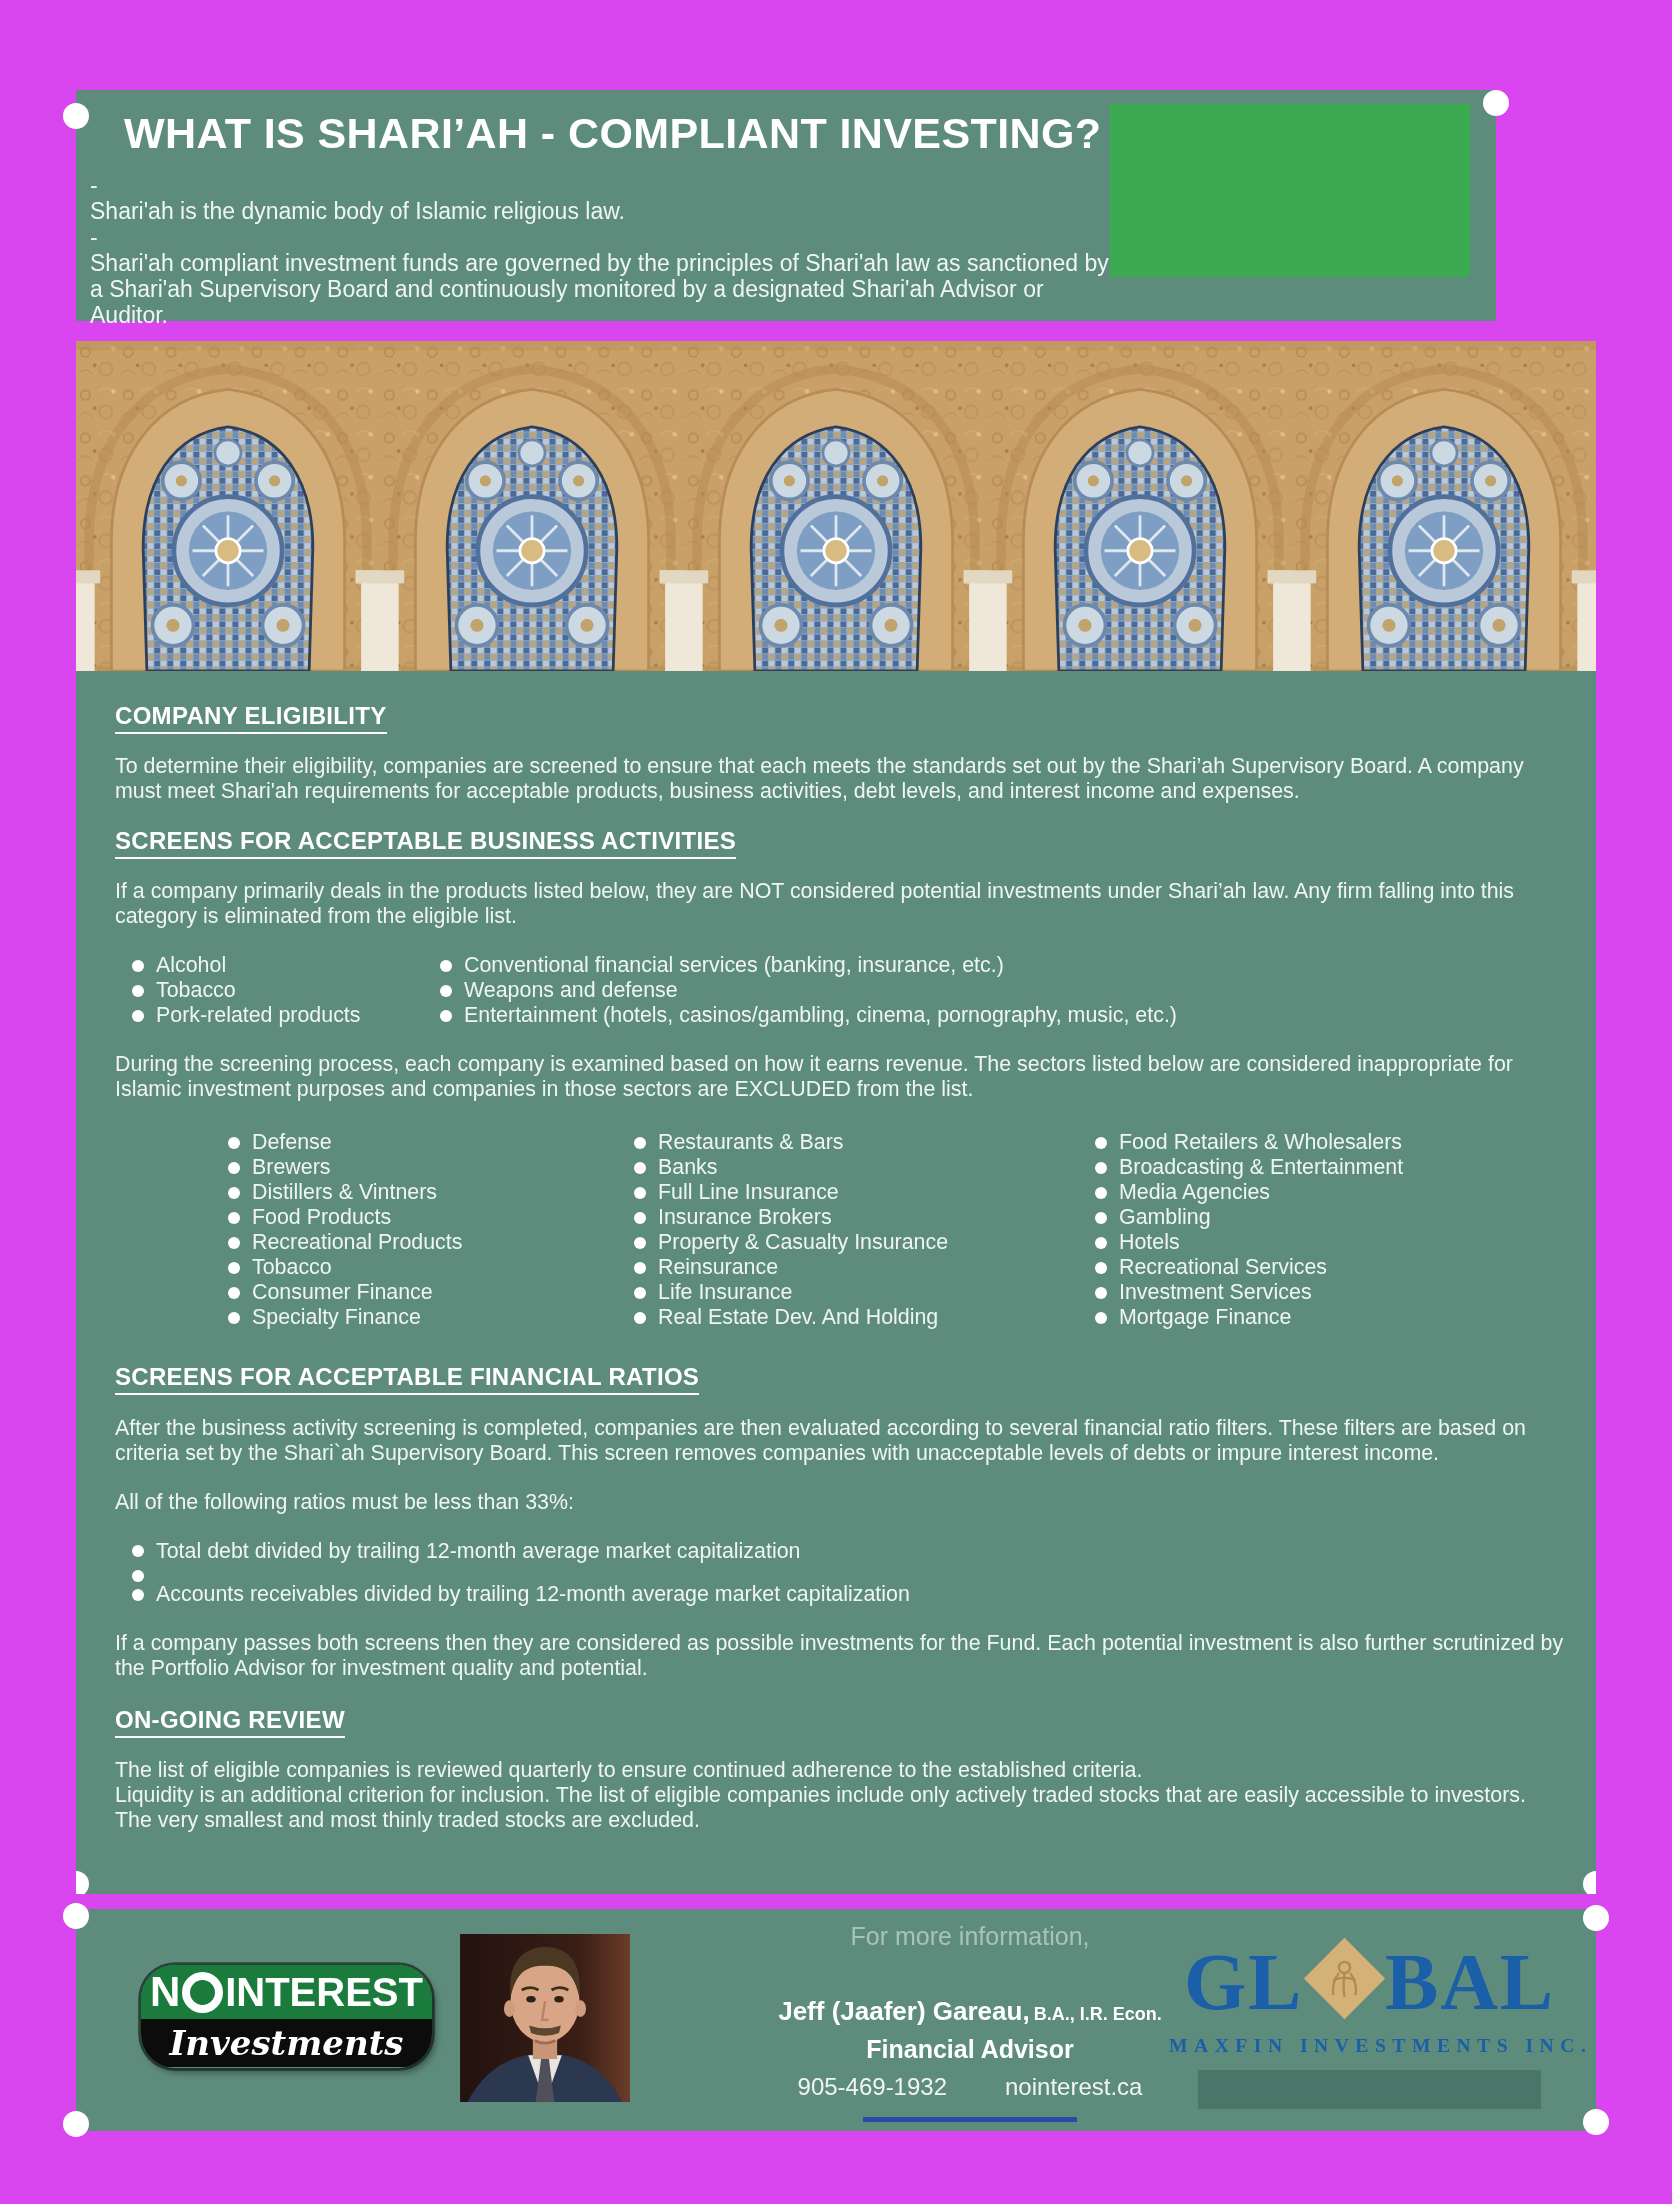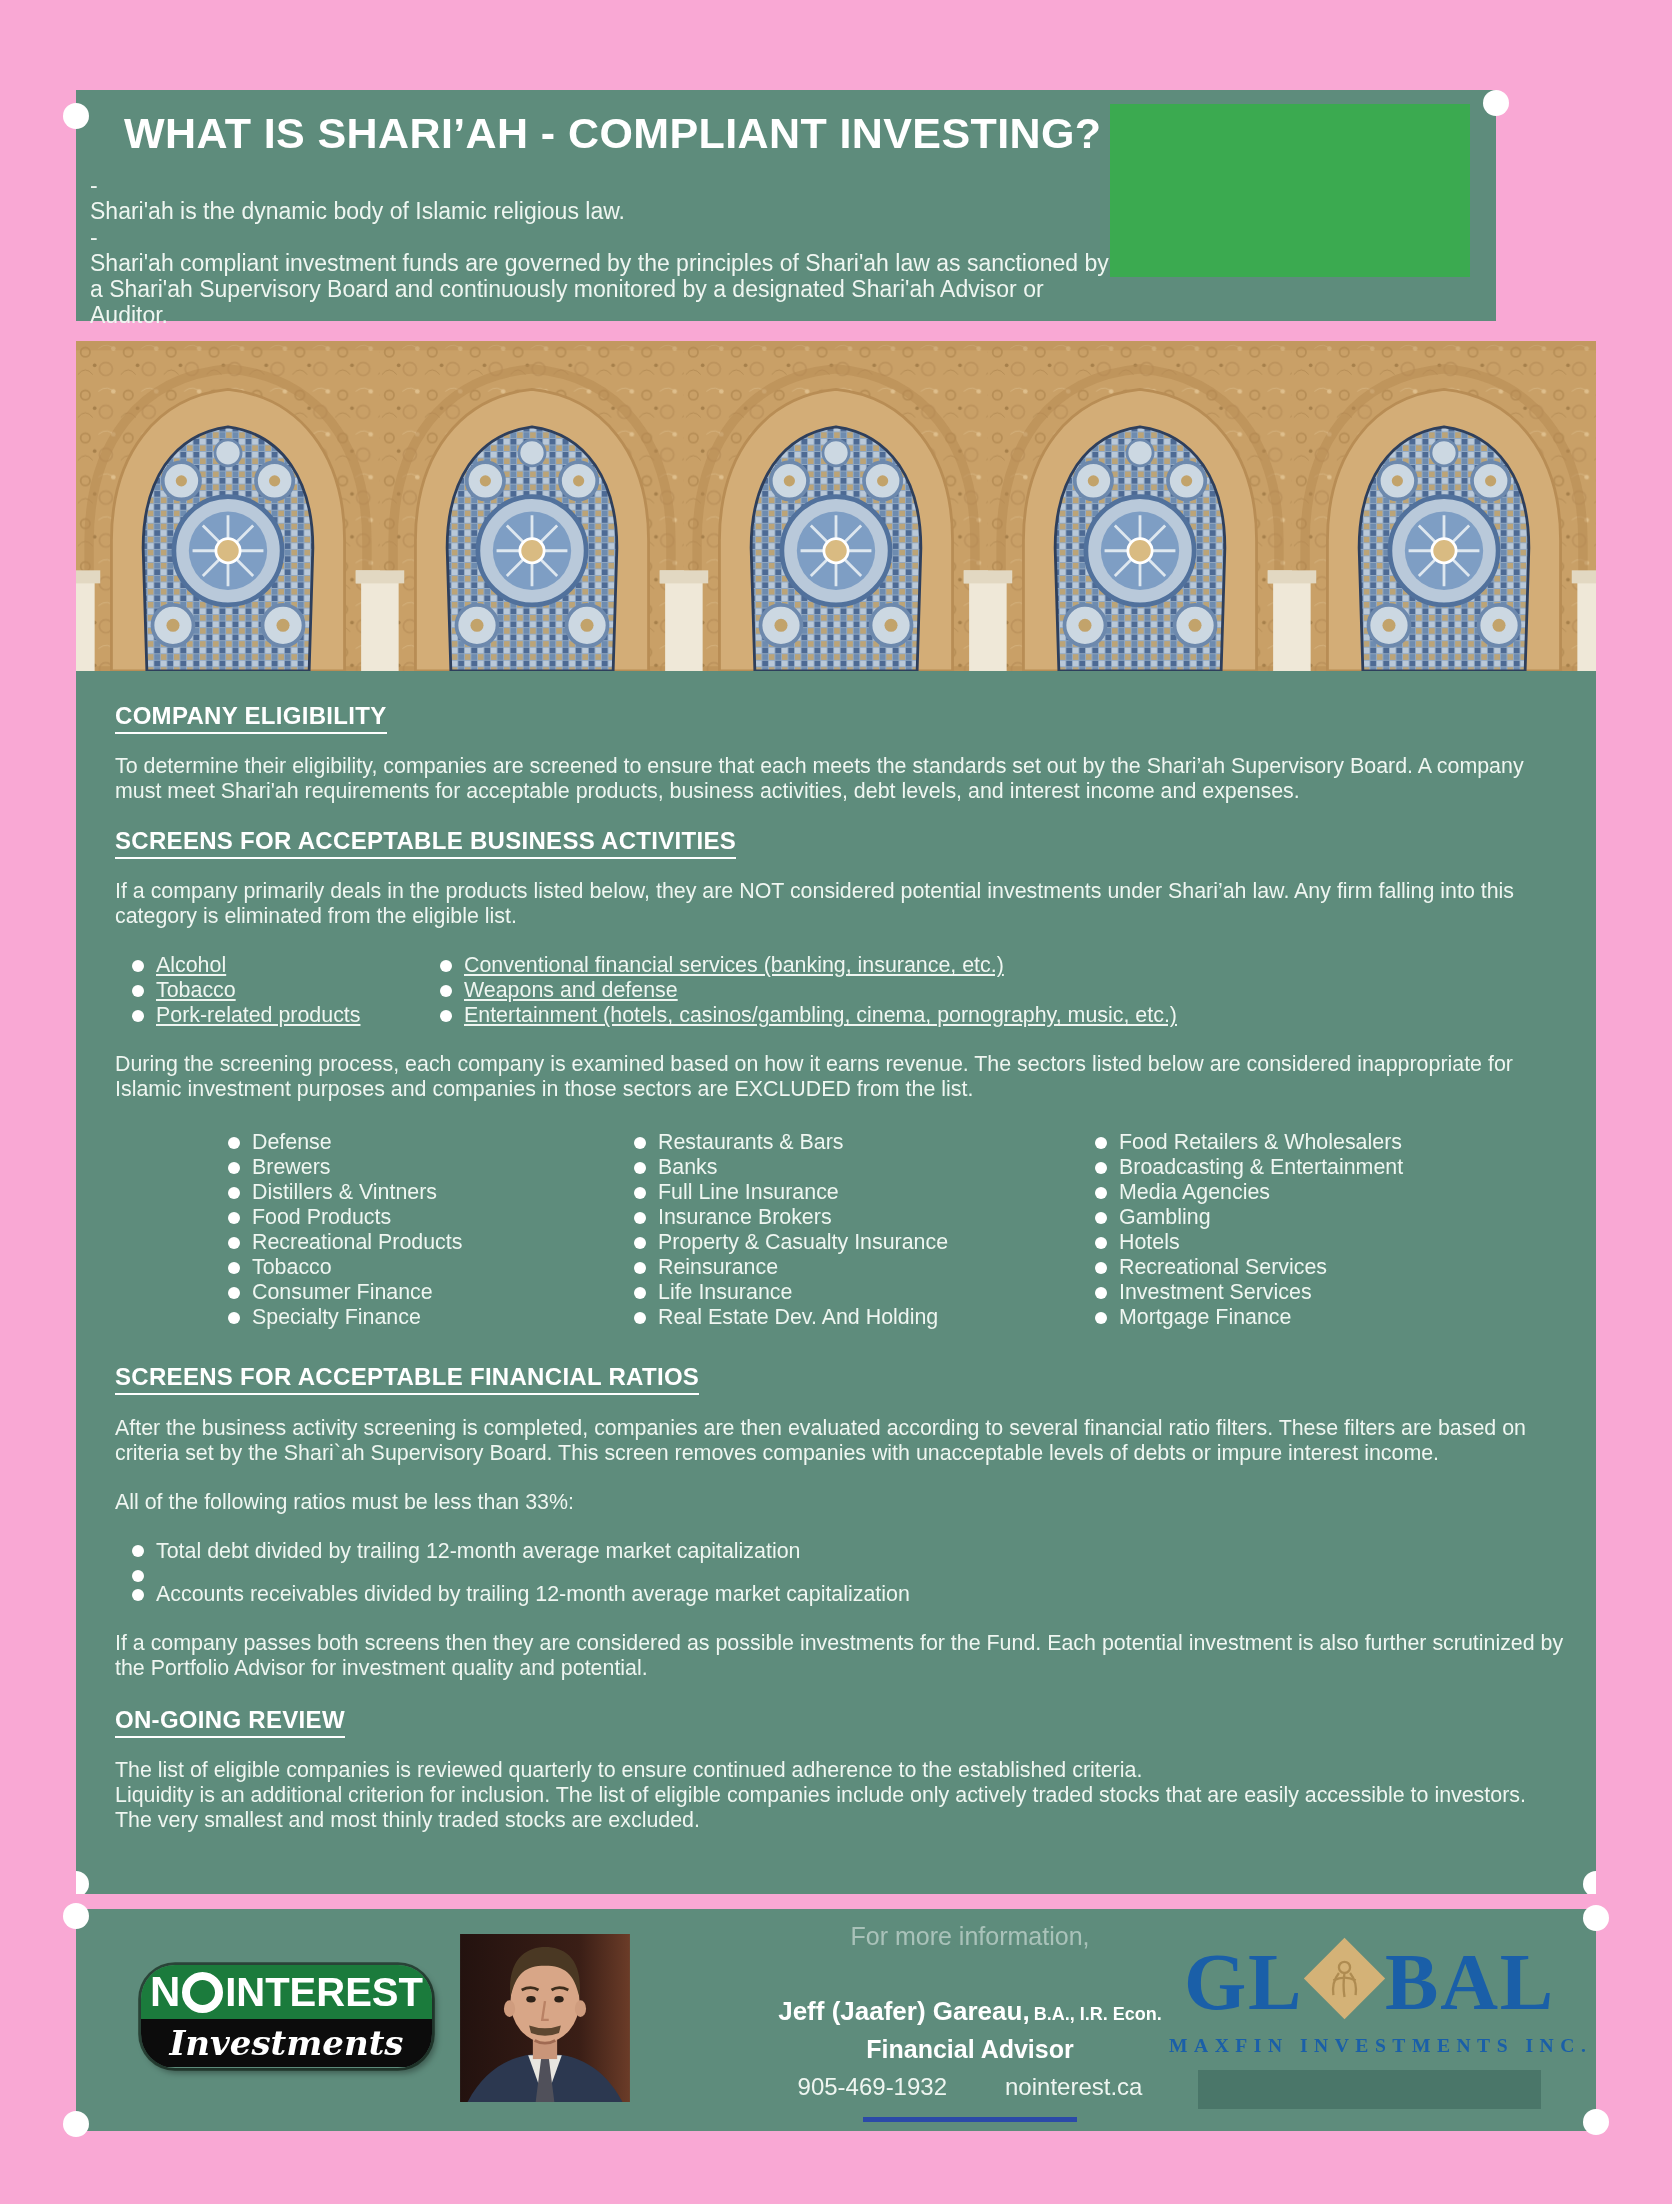--- a/index.html
+++ b/index.html
@@ -5,21 +5,21 @@
   :root{
     --teal:#5E8C7C;
     --accent_green:#3BAA50;
     --logo_green:#1B7B3C;
     --logo_blue:#1A5FA8;
     --gold:#D4B277;
     --underline_blue:#2B4AA8;
     --text:#EFF6F1;
   }
   html,body{margin:0;padding:0;background:#fff;}
-  .page{position:relative;width:1672px;height:2205px;background:#f9a8d4;overflow:hidden;
+  .page{position:relative;width:1672px;height:2205px;background:#d946ef;overflow:hidden;
         font-family:"Liberation Sans",sans-serif;color:var(--text);}
   .block{position:absolute;background:var(--teal);}
   .notch{position:absolute;width:26px;height:26px;border-radius:50%;background:#fff;}
 
   
   .header-block{left:76px;top:90px;width:1420px;height:231px;}
   .header-title{position:absolute;left:48px;top:18.6px;font-size:43px;font-weight:600;
                 letter-spacing:0.4px;color:#fff;white-space:nowrap;}
   .header-bullets{position:absolute;left:14px;top:82px;width:1030px;font-size:23px;line-height:26px;}
   .dash-list .bullet-item{display:flex;flex-direction:column;}
@@ -35,21 +35,21 @@
   .content-block{left:76px;top:671px;width:1520px;height:1223px;box-sizing:border-box;
                  padding:32px 31px 0 39px;font-size:21.4px;line-height:25px;overflow:hidden;}
   .heading{margin:0 0 20.5px 0;}
   .heading span{display:inline-block;font-size:24px;font-weight:700;letter-spacing:0.3px;color:#fff;
                 border-bottom:2.8px solid #fff;padding-bottom:3.7px;}
   .para{margin:0 0 24px 0;}
   .pre{white-space:pre-line;}
   .dot-list .bullet-item{display:flex;align-items:flex-start;}
   .dot-list .bullet-dot{flex:none;width:12px;height:12px;border-radius:50%;background:#fff;
                         margin:6.5px 12px 0 0;}
-  .two-col{display:flex;margin:0 0 24px 17px;text-decoration:underline;}
+  .two-col{display:flex;margin:0 0 24px 17px;}
   .two-col .col-a{width:308px;}
   .ratio-list{margin:0 0 24px 17px;}
   .three-col{display:flex;margin:0 0 34px 113px;}
   .three-col .col-1{width:406px;}
   .three-col .col-2{width:461px;}
 
   
   .footer-block{left:76px;top:1909px;width:1520px;height:222px;}
   .ni-logo{position:absolute;left:65px;top:56px;width:291px;height:103px;border-radius:34px;
            overflow:hidden;box-shadow:0 0 0 2.8px rgba(8,22,12,.6),3.7px 4.7px 6.5px rgba(0,0,0,.35);}

